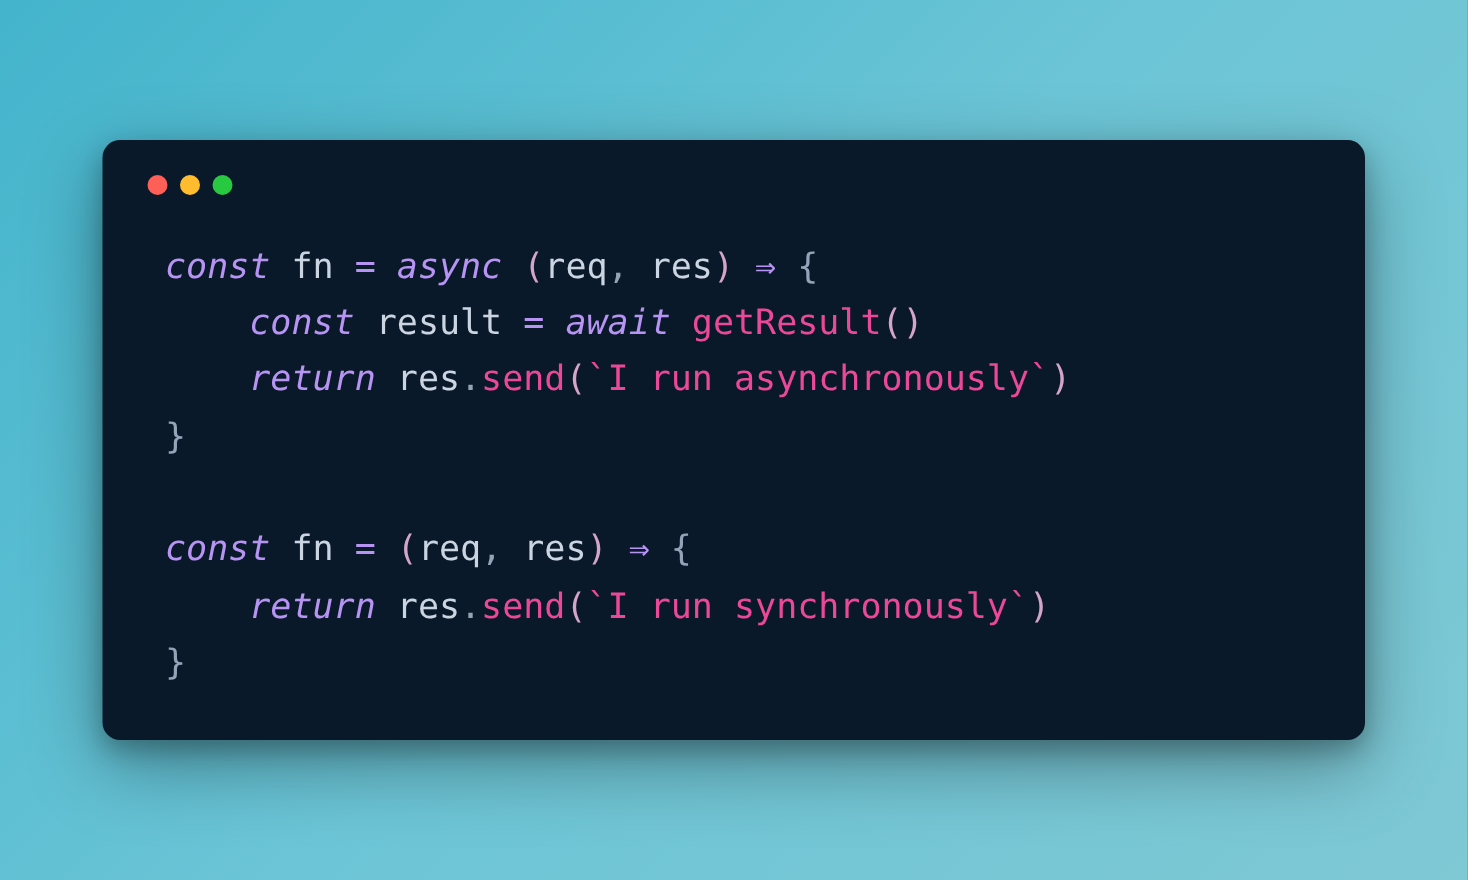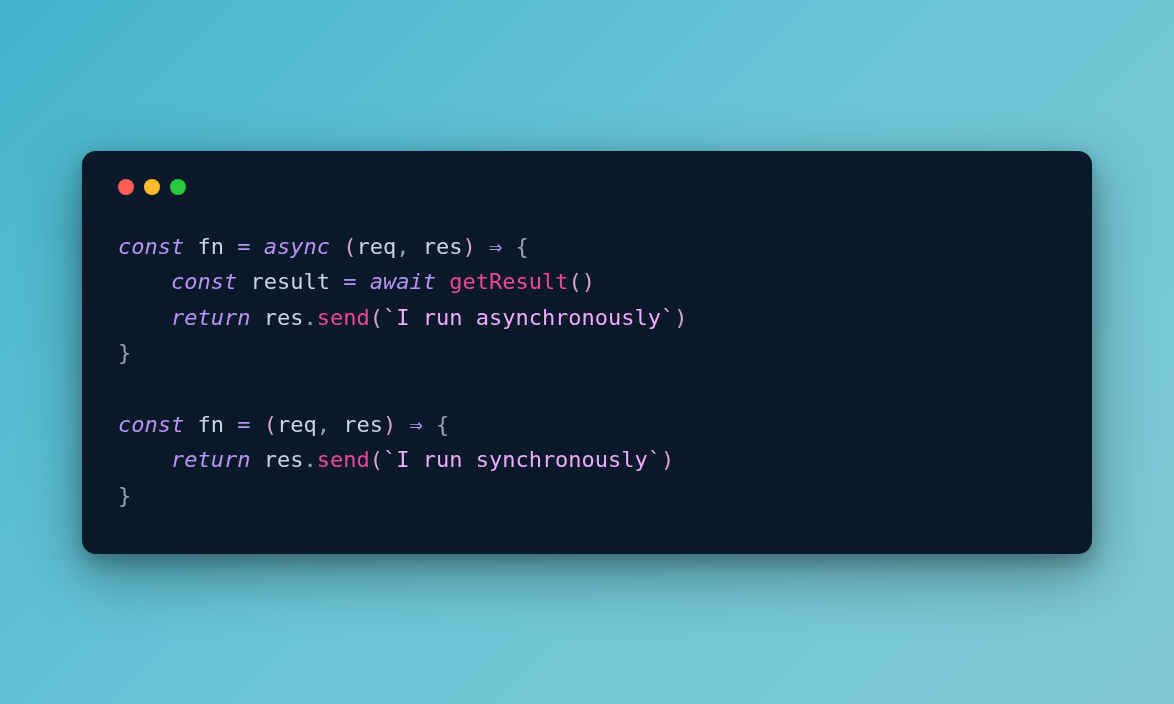--- a/index.html
+++ b/index.html
@@ -26,33 +26,34 @@
   }
   .dot {
     width: 16px;
     height: 16px;
     border-radius: 50%;
   }
   .dot.red { background: #ff5f57; }
   .dot.yellow { background: #febc2e; }
   .dot.green { background: #28c840; }
   .code {
-    font-size: 22px;
+    font-size: 28px;
     line-height: 1.62;
     white-space: pre;
     color: #cbd5e1;
     font-style: normal;
+    margin-left: 14px;
   }
   .kw { color: #b794f4; font-style: italic; }
   .id { color: #cbd5e1; }
   .punc { color: #94a3b8; }
   .op { color: #b794f4; }
   .arrow { color: #b794f4; }
   .fnname { color: #ec4899; }
-  .str { color: #f0abfc; }
+  .str { color: #ec4899; }
   .paren { color: #d4a5c9; }
   .brace { color: #94a3b8; }
 </style>
 </head>
 <body>
 
 <div class="window">
   <div class="titlebar">
     <div class="dot red"></div>
     <div class="dot yellow"></div>

